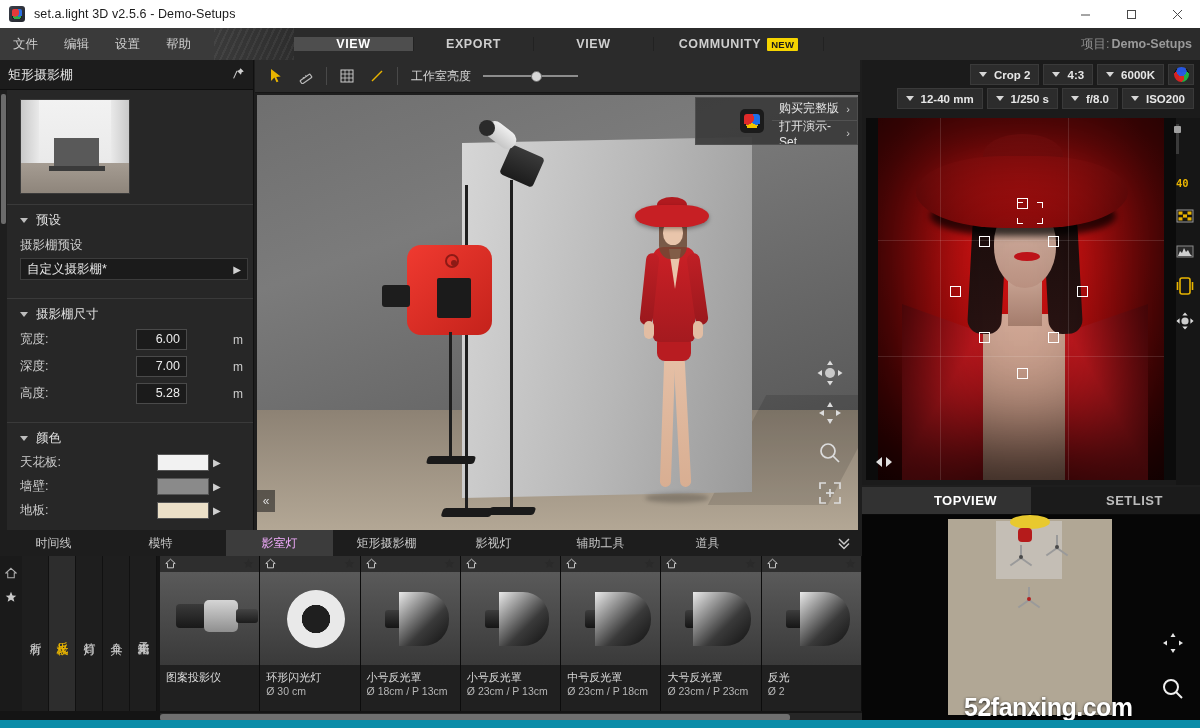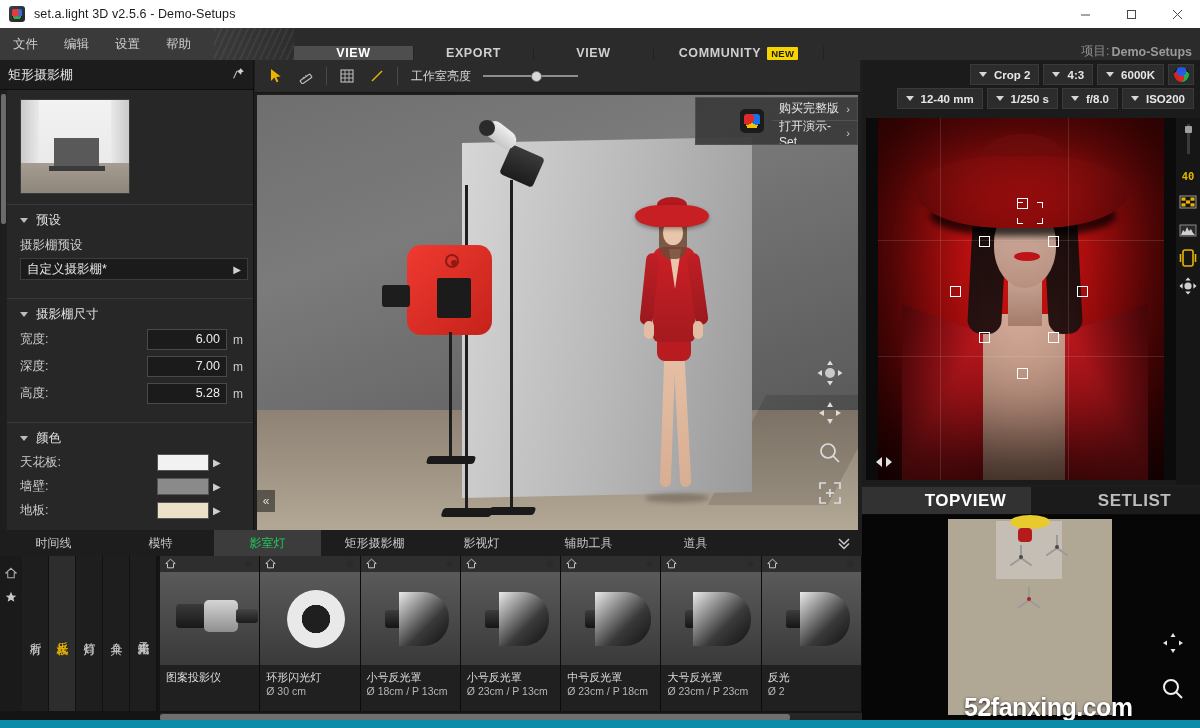--- a/index.html
+++ b/index.html
@@ -34,21 +34,21 @@
   .tb-ctrls { margin-left:auto; display:flex; height:28px; }
   .tb-btn {
     width:46px; height:28px; display:flex; align-items:center; justify-content:center;
     color:#4a4a4a; font-size:12px;
   }
   .tb-btn svg { display:block; }
 
   
   .menurow {
     position:absolute; left:0; top:28px; width:1200px; height:32px;
-    background:#2b2b2b; display:flex; align-items:flex-end;
+    background:#2b2b2b; display:flex; align-items:center;
   }
   .menu-items { display:flex; align-items:center; background:#3a3a3a; height:32px; padding-right:10px;}
   .menu-item { padding:0 13px; font-size:12.5px; color:#cfcfcf; line-height:32px; }
   .menu-fade {
     width:80px; height:32px; background:#3a3a3a;
     background-image:linear-gradient(90deg,#3a3a3a,#2d2d2d);
     position:relative; overflow:hidden;
   }
   .menu-fade::after{
     content:""; position:absolute; inset:0;
@@ -116,21 +116,21 @@
   .sec-head { display:flex; align-items:center; gap:8px; font-size:12.5px; color:#e0e0e0; }
   .caret { width:0;height:0; border-left:4.5px solid transparent; border-right:4.5px solid transparent;
     border-top:5.5px solid #bdbdbd; }
   .sec-sub { font-size:12.5px; color:#cdcdcd; margin:8px 0 4px; }
   .combo {
     height:22px; background:#1b1b1b; border:1px solid #3c3c3c;
     display:flex; align-items:center; padding:0 6px; font-size:12.5px; color:#e3e3e3;
     width:228px;
   }
   .combo .carr { margin-left:auto; color:#cfcfcf; font-size:10px; }
-  .field-row { display:flex; align-items:center; margin-top:6px; font-size:12.5px; color:#cdcdcd;}
+  .field-row { display:flex; align-items:center; margin-top:6px; font-size:12.5px; color:#cdcdcd;gap:40px;}
   .field-row .lbl { width:137px; }
   .num-input {
     width:85px; height:21px; background:#1b1b1b; border:1px solid #4a4a4a;
     color:#ececec; font-size:12.5px; text-align:right; padding-right:6px;
     line-height:19px;
   }
   .unit { margin-left:6px; color:#cdcdcd; font-size:12px; }
   .color-row { display:flex; align-items:center; margin-top:7px; font-size:12.5px; color:#cdcdcd; }
   .color-row .lbl { width:137px; }
   .swatch-wrap { display:flex; align-items:center; }
@@ -402,35 +402,35 @@
     position:absolute; left:139px; top:84px; width:26px; height:22px;
   }
   .afmain .c {position:absolute;width:6px;height:6px;border:1.6px solid #fff;}
   .afmain .c1{left:0;top:0;border-right:none;border-bottom:none;}
   .afmain .c2{right:0;top:0;border-left:none;border-bottom:none;}
   .afmain .c3{left:0;bottom:0;border-right:none;border-top:none;}
   .afmain .c4{right:0;bottom:0;border-left:none;border-top:none;}
   .flip-icon { position:absolute; left:874px; top:455px; color:#e0e0e0; }
   .rightbar {
     position:absolute; left:1176px; top:118px; width:24px; height:367px; background:#161616;
-    display:flex; flex-direction:column; align-items:center; padding-top:6px; gap:12px;
+    display:flex; flex-direction:column; padding-top:6px; gap:19px;
   }
   .rb-slider-track { width:3px; height:30px; background:#3a3a3a; position:relative; margin-bottom:4px;}
   .rb-slider-track::after{content:"";position:absolute;left:-2px;top:2px;width:7px;height:7px;background:#a0a0a0;border-radius:1px;}
   .rb-num { color:#e8b400; font-size:10.5px; font-weight:bold; font-family:"DejaVu Sans Mono", monospace; }
   .rb-ic { width:18px; height:16px; display:flex;align-items:center;justify-content:center; }
 
   
   .topview {
     position:absolute; left:862px; top:487px; width:338px; height:241px; background:#0a0a0a;
   }
   .tv-tabs { display:flex; height:27px; }
   .tv-tab {
     flex:1; display:flex; align-items:center; justify-content:center;
-    font-size:17px; font-weight:bold; letter-spacing:.5px; color:#bdbdbd; background:#1b1b1b;padding-left:38px;
+    font-size:13px; font-weight:bold; letter-spacing:.5px; color:#bdbdbd; background:#1b1b1b;padding-left:38px;
   }
   .tv-tab.active { background:#323232; color:#fff; }
   .tv-canvas { position:absolute; left:0; top:28px; width:338px; height:206px; background:#060606; }
   .tv-room {
     position:absolute; left:86px; top:4px; width:164px; height:196px; background:#b1a795;
   }
   .tv-subroom { position:absolute; left:48px; top:2px; width:66px; height:58px; background:rgba(220,220,220,.45);}
   .tv-umbrella {
     position:absolute; left:62px; top:-4px; width:40px; height:14px; border-radius:50%;
     background:#e8c92e;
@@ -448,21 +448,21 @@
 
   
   .bottom-tabs {
     position:absolute; left:0; top:530px; width:862px; height:26px; background:#1d1d1d;
     display:flex; align-items:stretch;
   }
   .bt-tab {
     width:107px; display:flex; align-items:center; justify-content:center;
     font-size:12px; color:#c7c7c7;
   }
-  .bt-tab.active { background:#3c3c3c; color:#22c55e; }
+  .bt-tab.active { background:#3c3c3c; color:#f0abfc;margin-left:12px; }
   .bt-chev { margin-left:auto; width:36px; display:flex; align-items:center; justify-content:center; color:#c9c9c9; }
   .library {
     position:absolute; left:0; top:556px; width:862px; height:172px; background:#141414;
   }
   .lib-side { position:absolute; left:0; top:0; width:22px; height:155px; background:#1a1a1a;
     display:flex; flex-direction:column; align-items:center; padding-top:9px; gap:6px; }
   .vcats { position:absolute; left:22px; top:0; height:155px; display:flex; }
   .vcat {
     width:27px; height:155px; border-right:1px solid #111; background:#1e1e1e;
     display:flex; align-items:center; justify-content:center;

